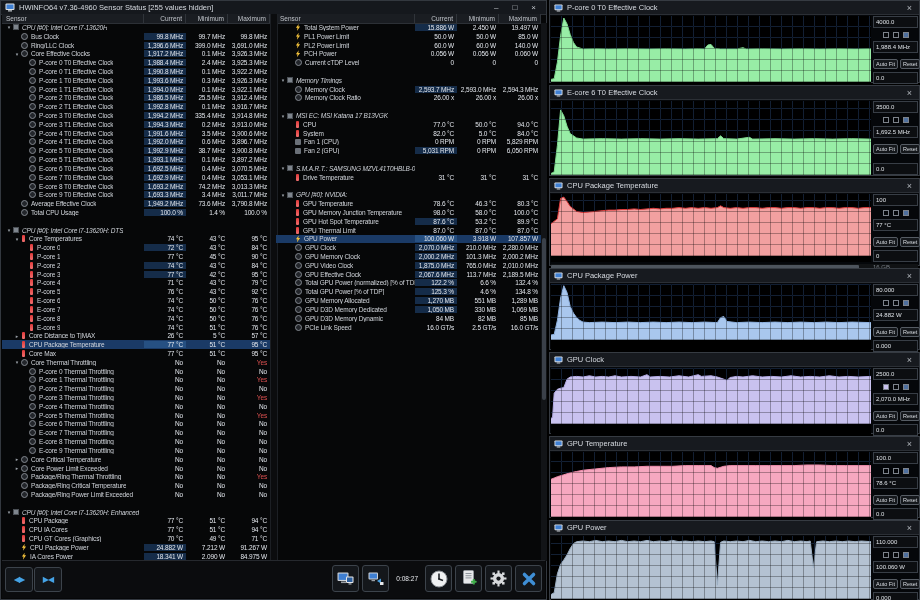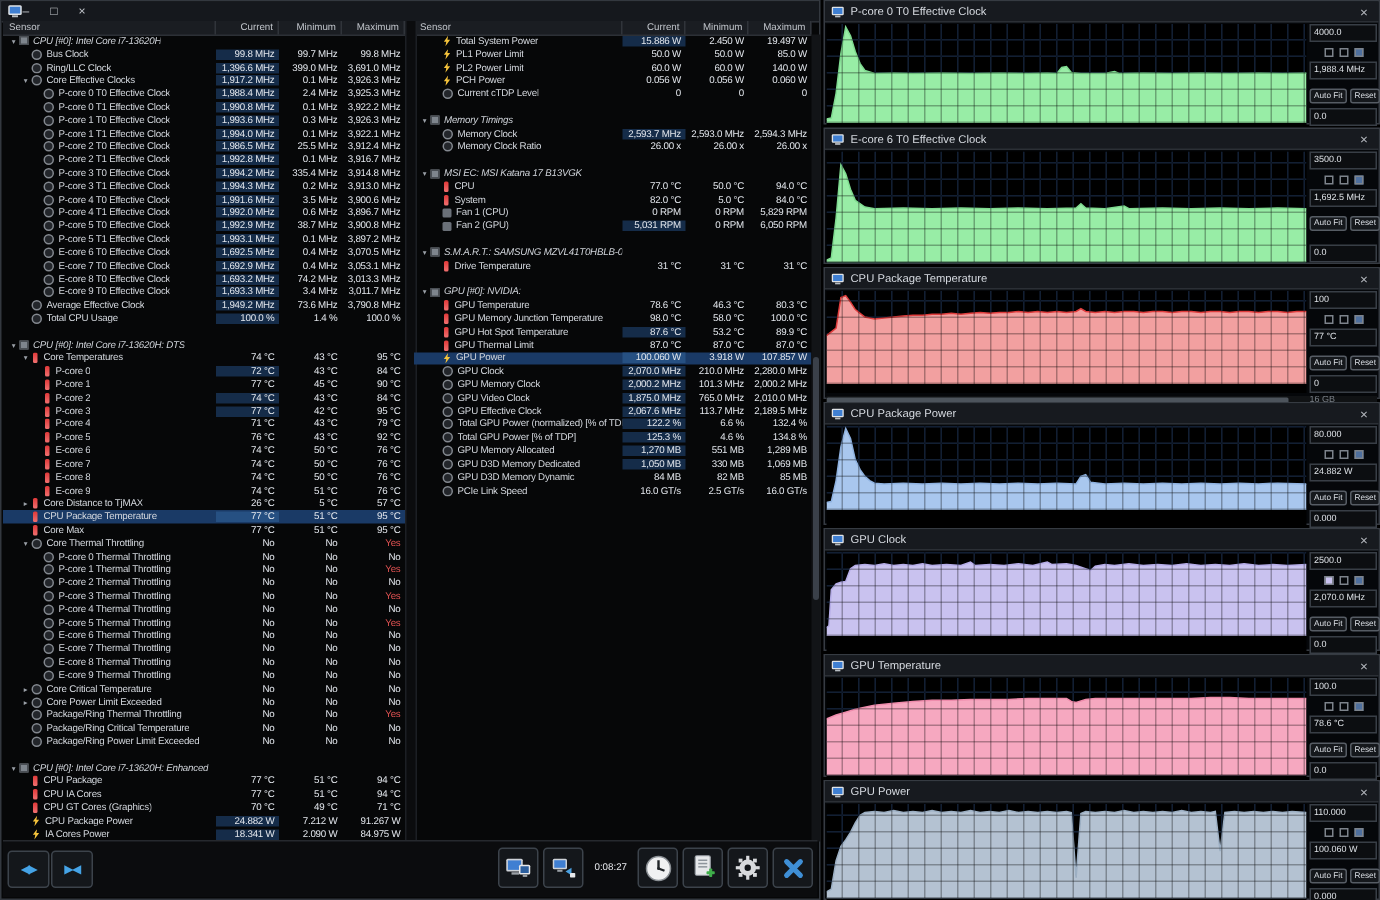--- a/index.html
+++ b/index.html
@@ -79,20 +79,21 @@
 
 <div id="stage">
 
   <div id="main-window">
     <div class="titlebar">
       <svg width="10" height="9" viewBox="0 0 10 9">
           <rect x="0.5" y="0.5" width="9" height="6.5" rx="1" fill="#dfe3e7"></rect>
           <rect x="1.5" y="1.5" width="7" height="4.5" fill="#3f7fd2"></rect>
           <rect x="3" y="7.2" width="4" height="1.3" fill="#b8bdc3"></rect>
         </svg>
+      <span class="tb-title">HWiNFO64 v7.36-4960 Sensor Status [255 values hidden]</span>
       <span class="tb-ctrls">
         <span>–</span>
         <span>□</span>
         <span>×</span>
       </span>
     </div>
 
     <div class="hdr" id="hdr-left">
       <span class="h-name">Sensor</span>
       <span class="h-val">Current</span>

